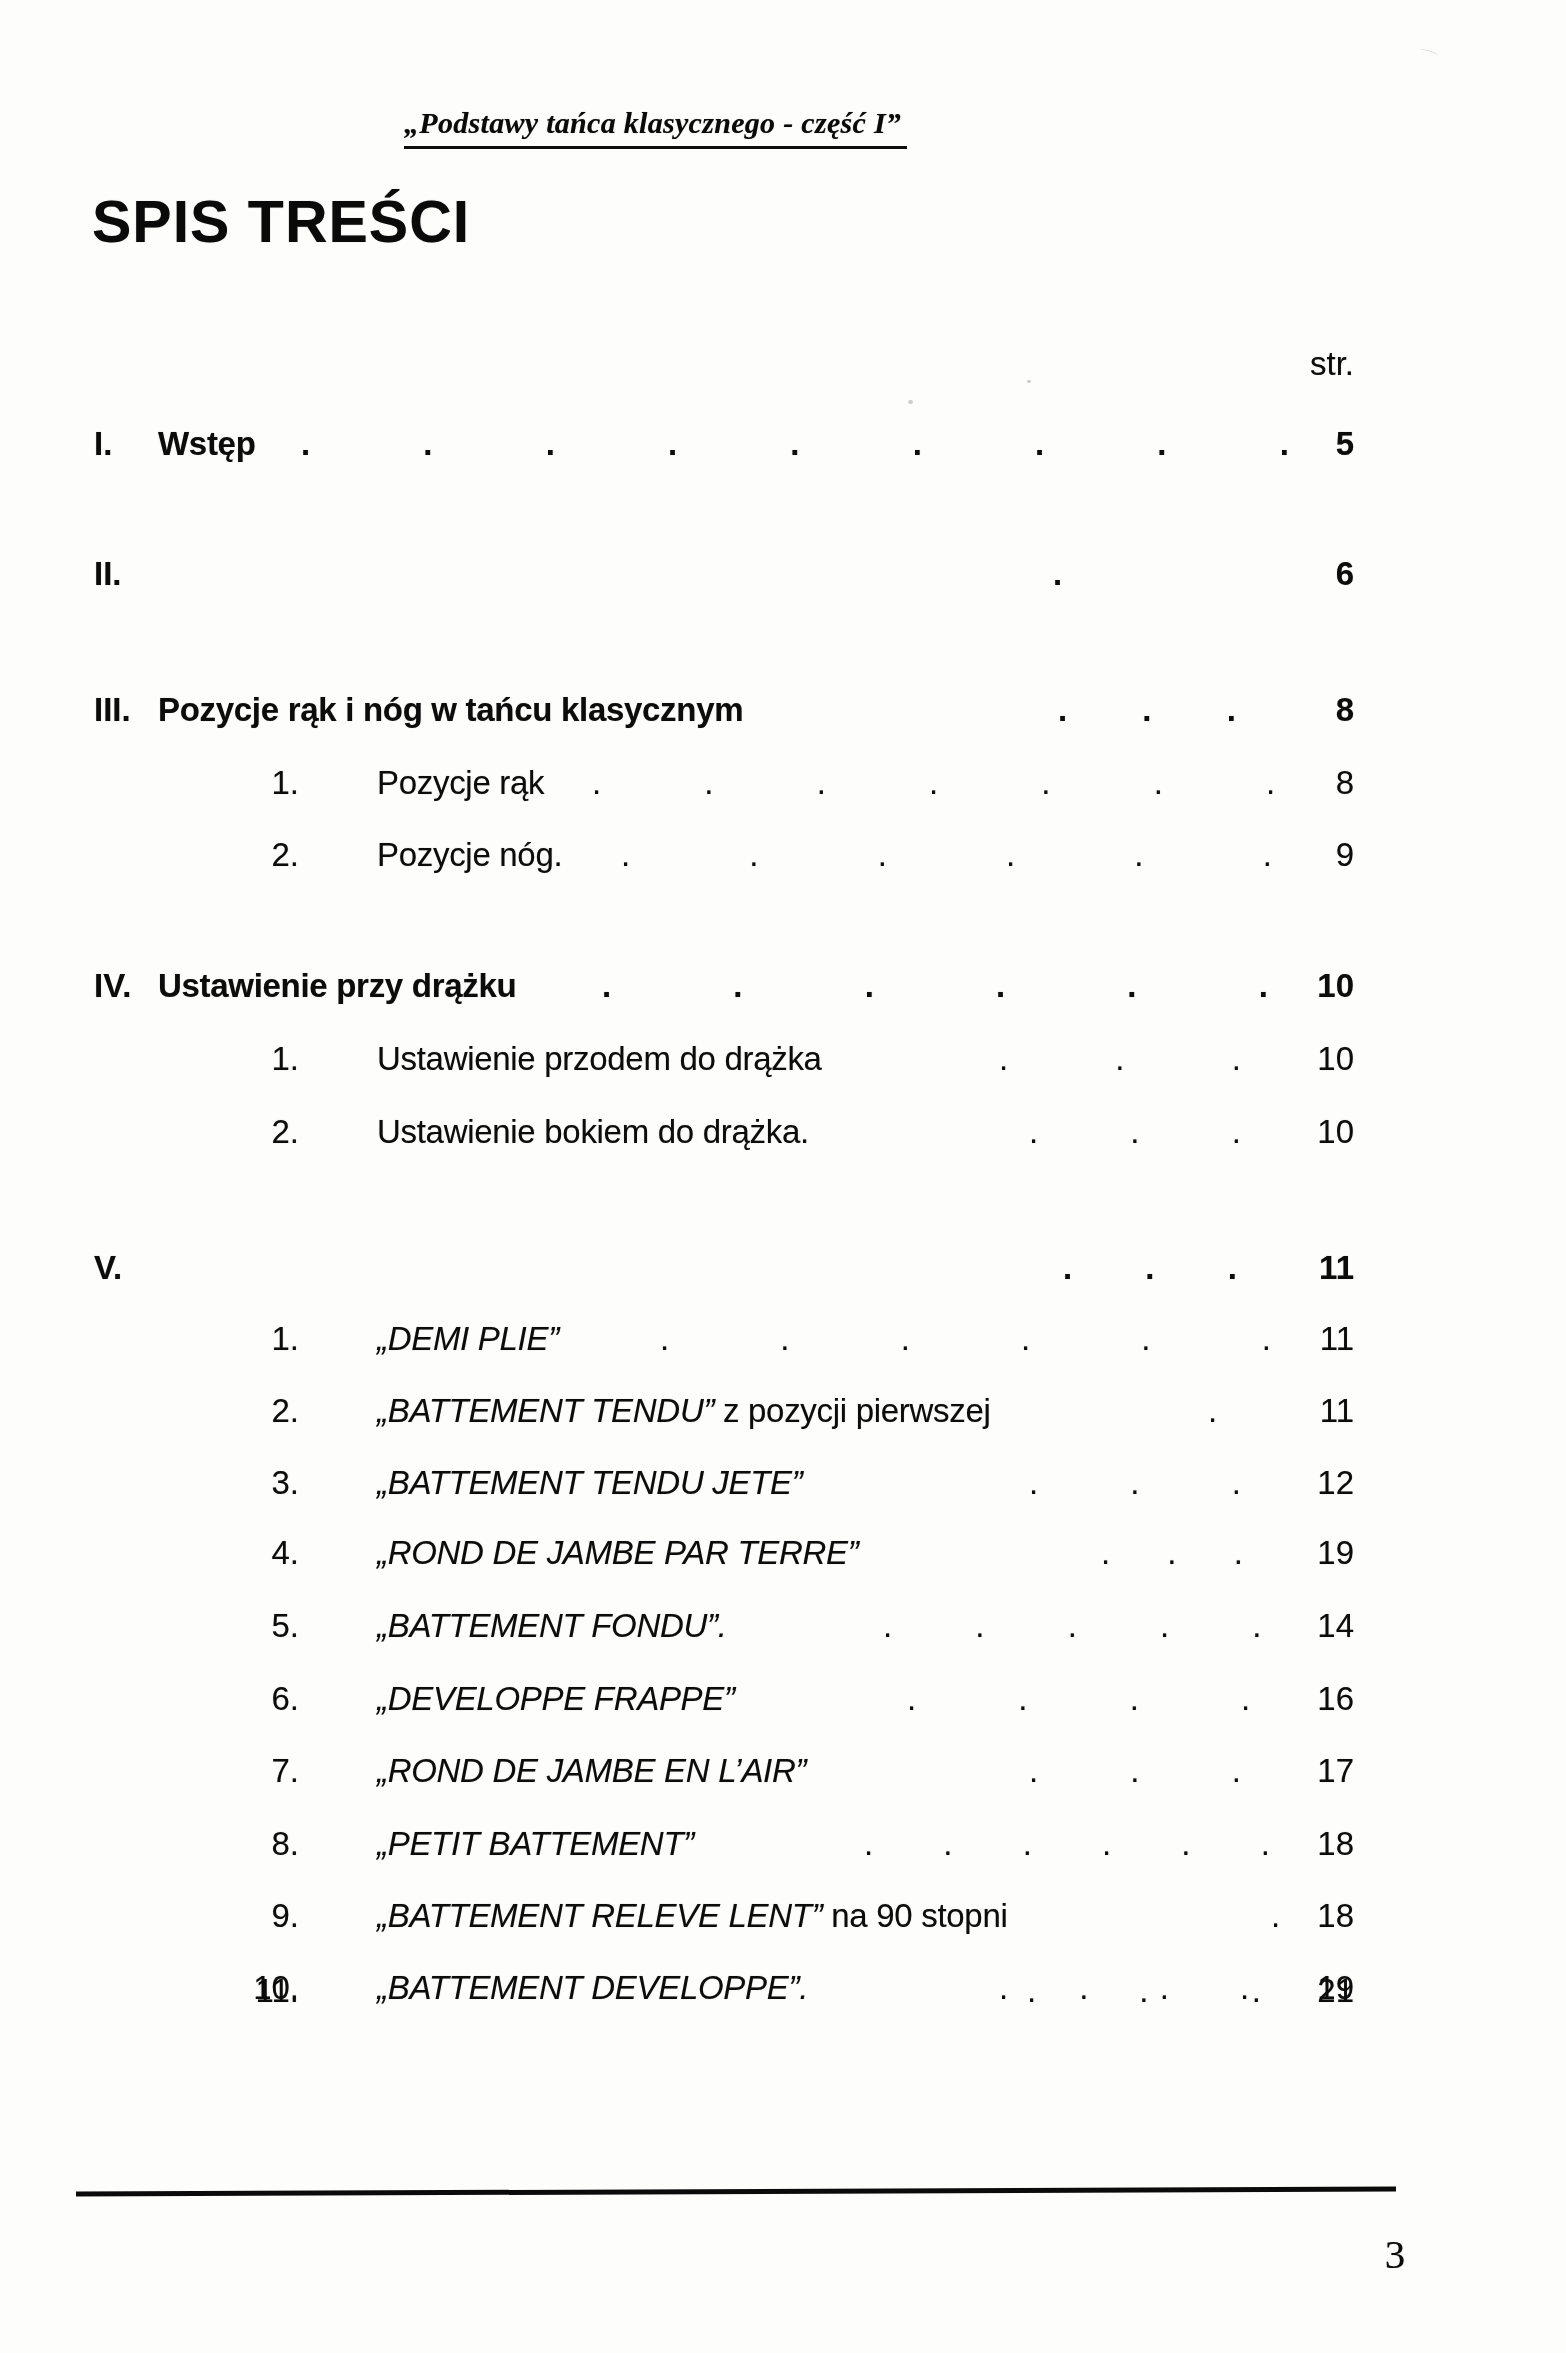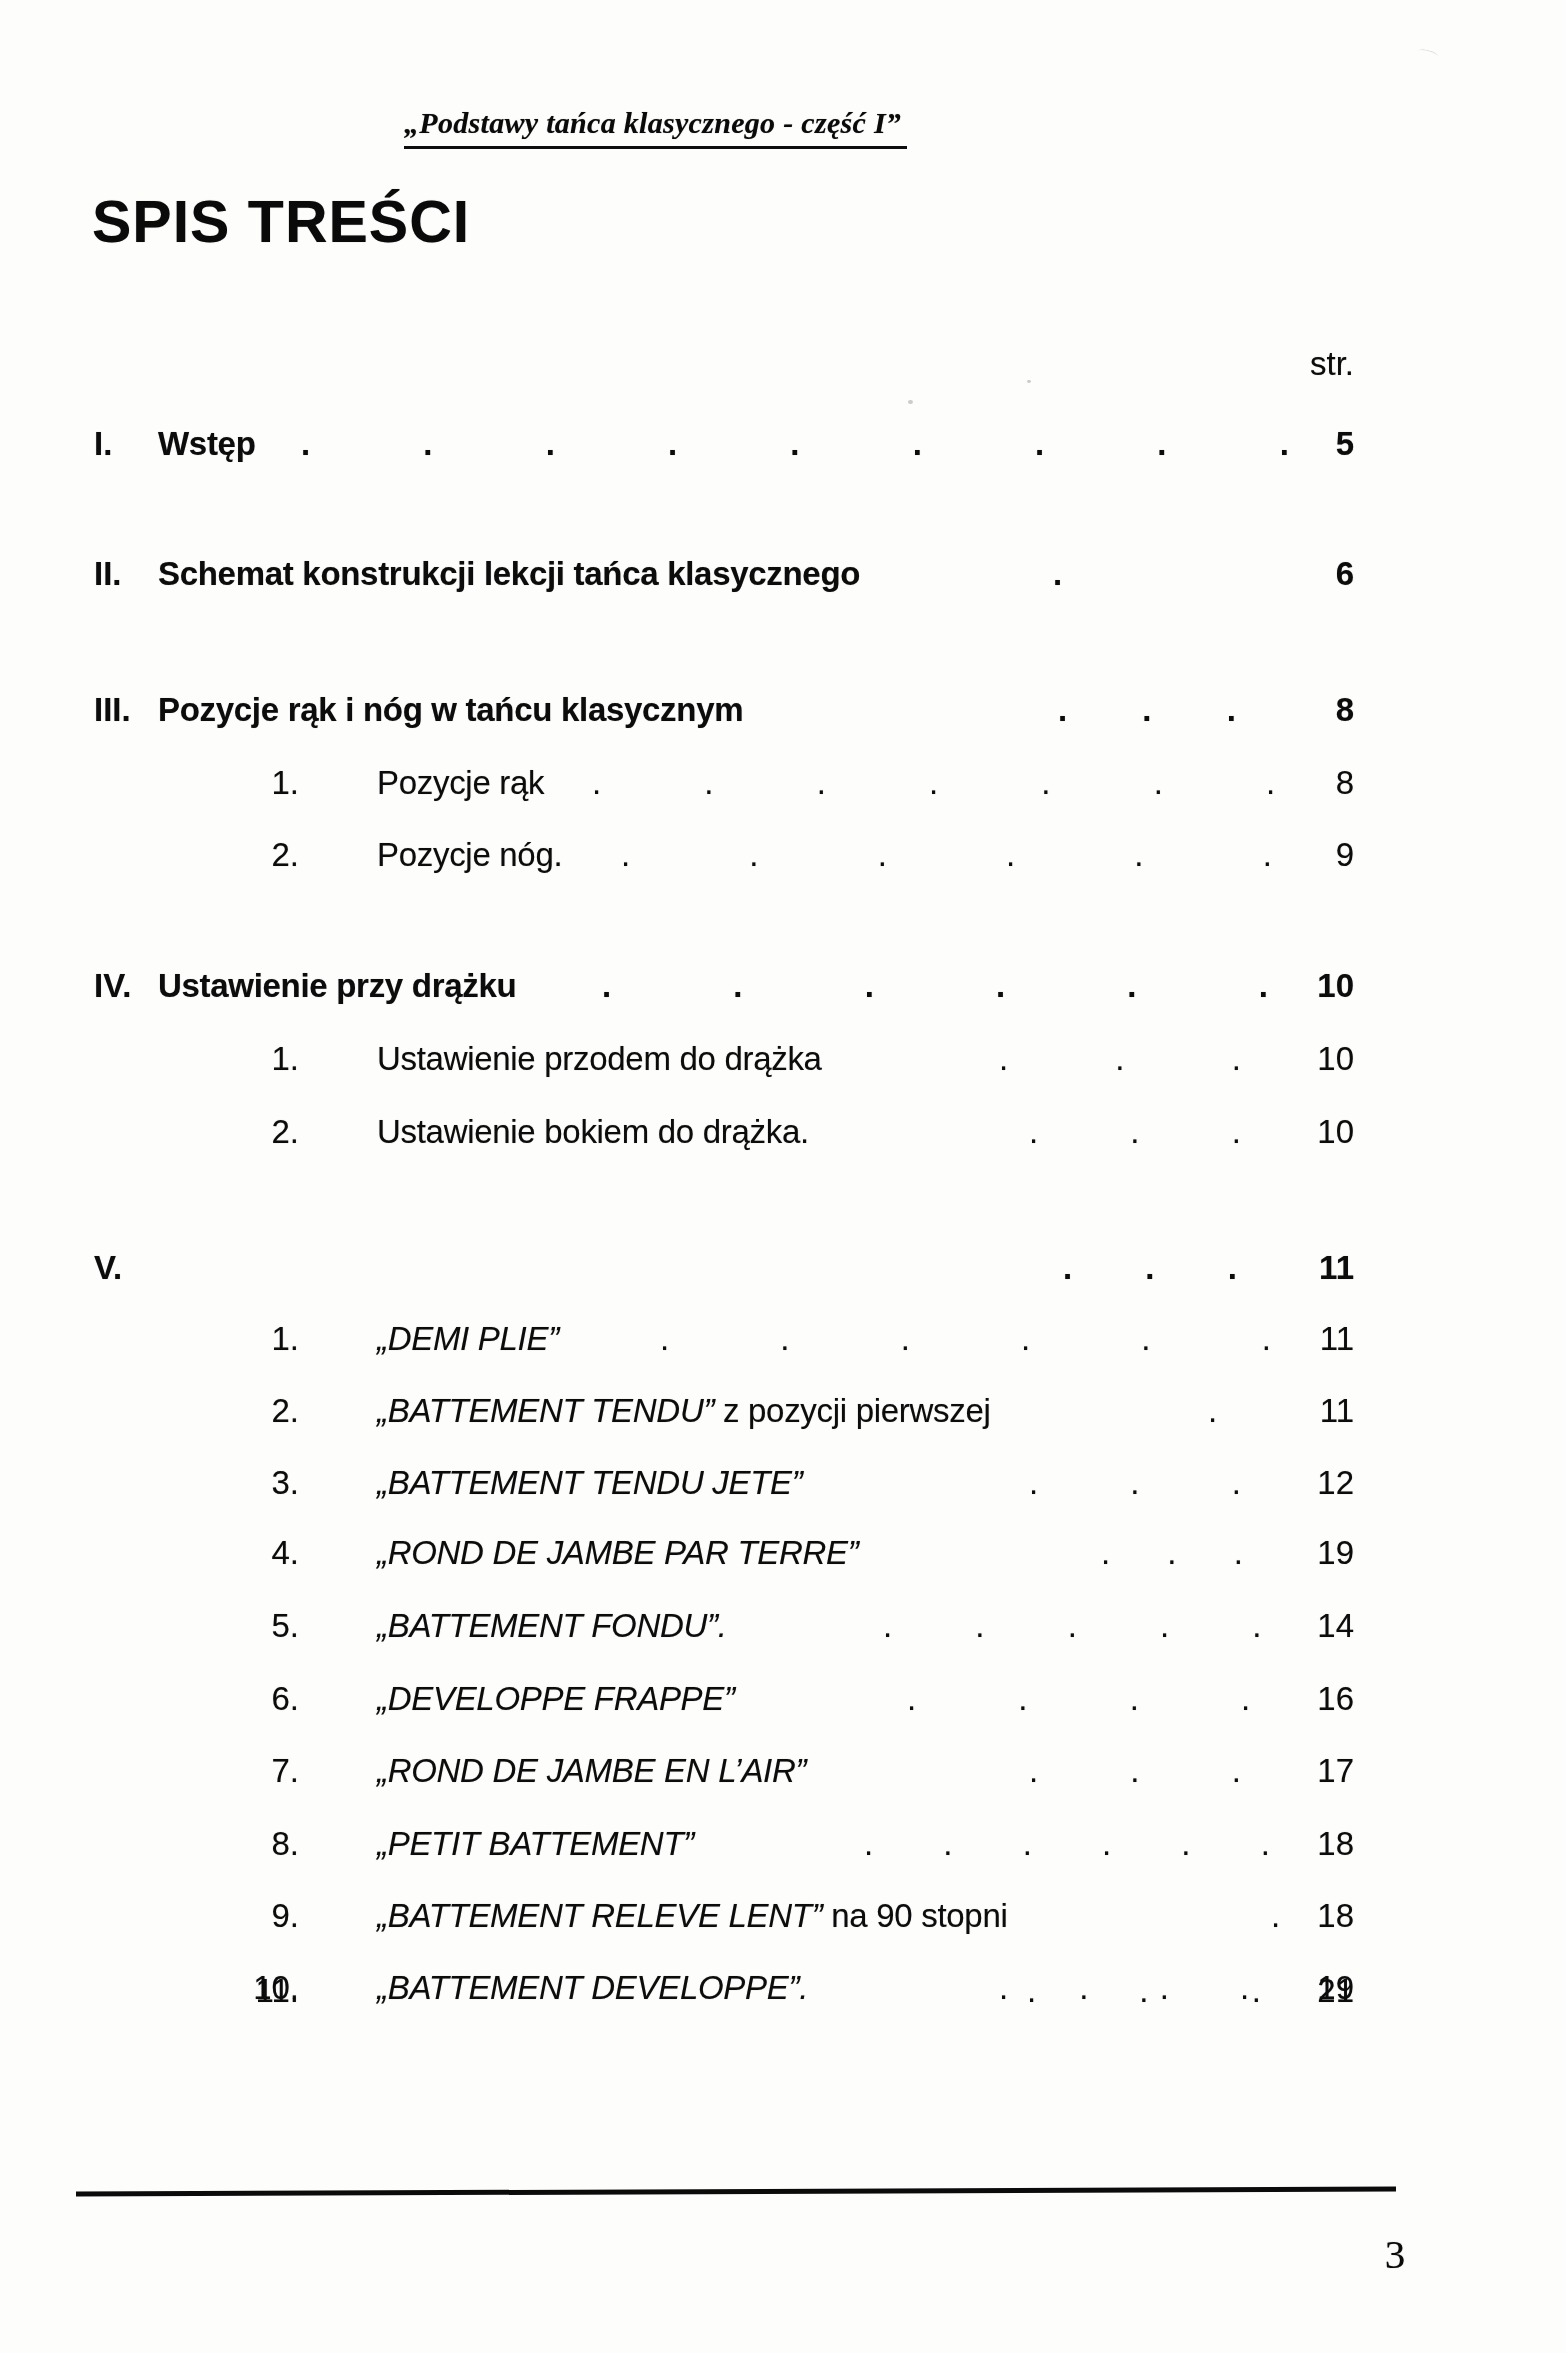--- a/index.html
+++ b/index.html
@@ -84,21 +84,20 @@
 
   <div class="row sec" style="top:425px">
     <span class="num">I.</span>
     <span class="ttl"><i class="term"></i><span>Wstęp</span></span>
     <span class="leader" style="left:301px;word-spacing:104px">. . . . . . . . .</span>
     <span class="pg">5</span>
   </div>
 
   <div class="row sec" style="top:555px">
     <span class="num">II.</span>
-    <span class="ttl"><i class="term"></i><span>Schemat konstrukcji lekcji tańca klasycznego</span></span>
     <span class="leader" style="left:1053px">.</span>
     <span class="pg">6</span>
   </div>
 
   <div class="row sec" style="top:691px">
     <span class="num">III.</span>
     <span class="ttl"><i class="term"></i><span>Pozycje rąk i nóg w tańcu klasycznym</span></span>
     <span class="leader" style="left:1058px;word-spacing:66px">. . .</span>
     <span class="pg">8</span>
   </div>

